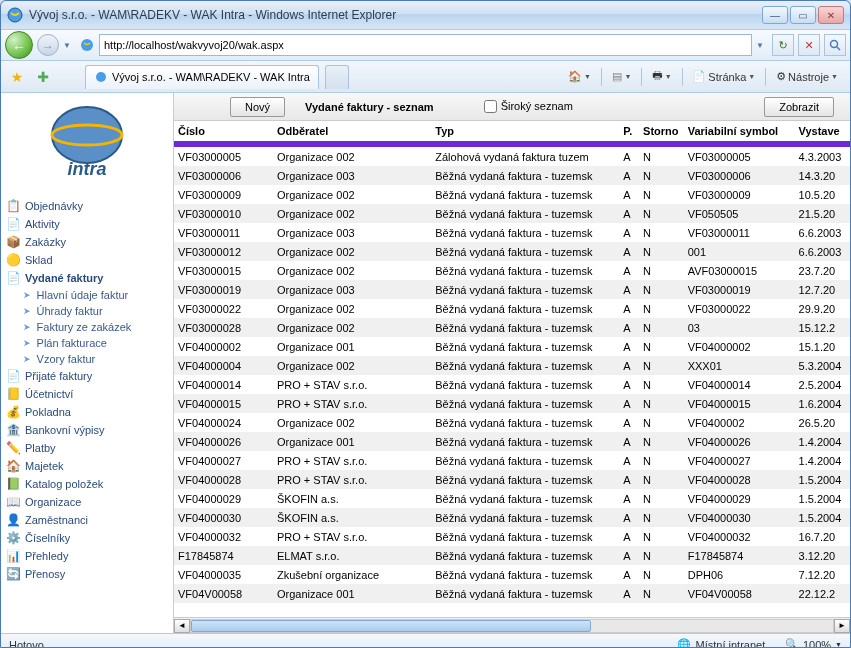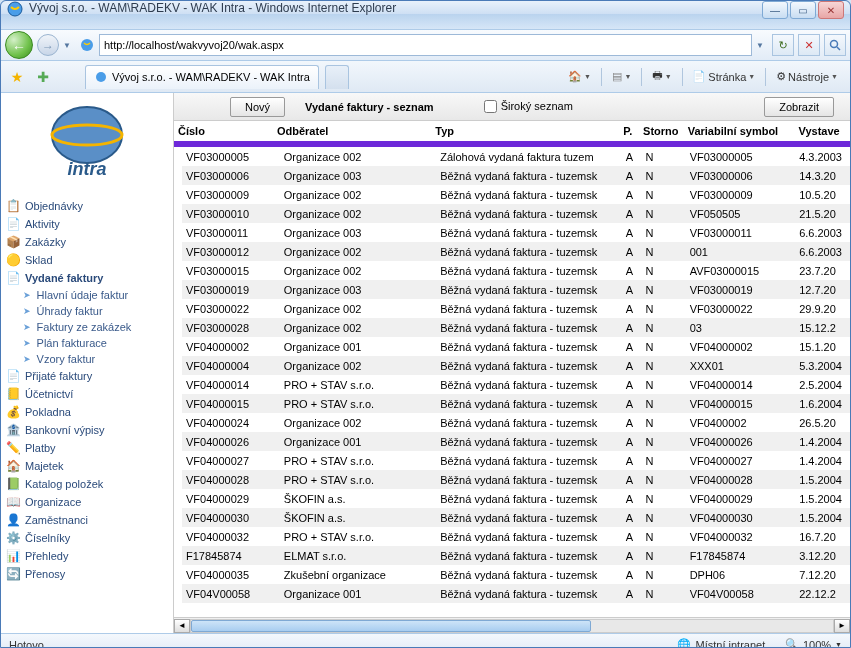--- a/index.html
+++ b/index.html
@@ -10,21 +10,21 @@
   width: 851px;
   height: 648px;
   overflow: hidden;
   border: 1px solid #4a7ab7;
   border-radius: 6px 6px 0 0;
 }
 .titlebar {
   height: 28px;
   background: linear-gradient(#e8f1fb, #cfe0f4 45%, #b9d3ee 46%, #d6e6f7);
   display: flex;
-  align-items: flex-start;
+  align-items: center;
   padding: 0 6px;
   border-radius: 6px 6px 0 0;
 }
 .titlebar .ie-icon { width: 16px; height: 16px; margin-right: 6px; }
 .titlebar .title-text { flex: 1; color: #2e3c4f; font-size: 12px; }
 .win-controls { display: flex; gap: 2px; }
 .win-btn {
   width: 26px; height: 18px;
   background: linear-gradient(#f4f8fd, #c8ddf2);
   border: 1px solid #7fa9d4;
@@ -184,21 +184,20 @@
 .c-typ { width: 190px; }
 .c-p { width: 20px; }
 .c-s { width: 45px; }
 .c-var { width: 112px; }
 .c-vyst { width: 56px; }
 
 .grid-body {
   flex: 1;
   overflow: hidden;
   position: relative;
-  margin-left: 8px;
 }
 .row {
   display: flex;
   font-size: 11px;
   height: 19px;
   align-items: center;
 }
 .row.even { background: #f0f0f0; }
 .row.odd { background: #fff; }
 

